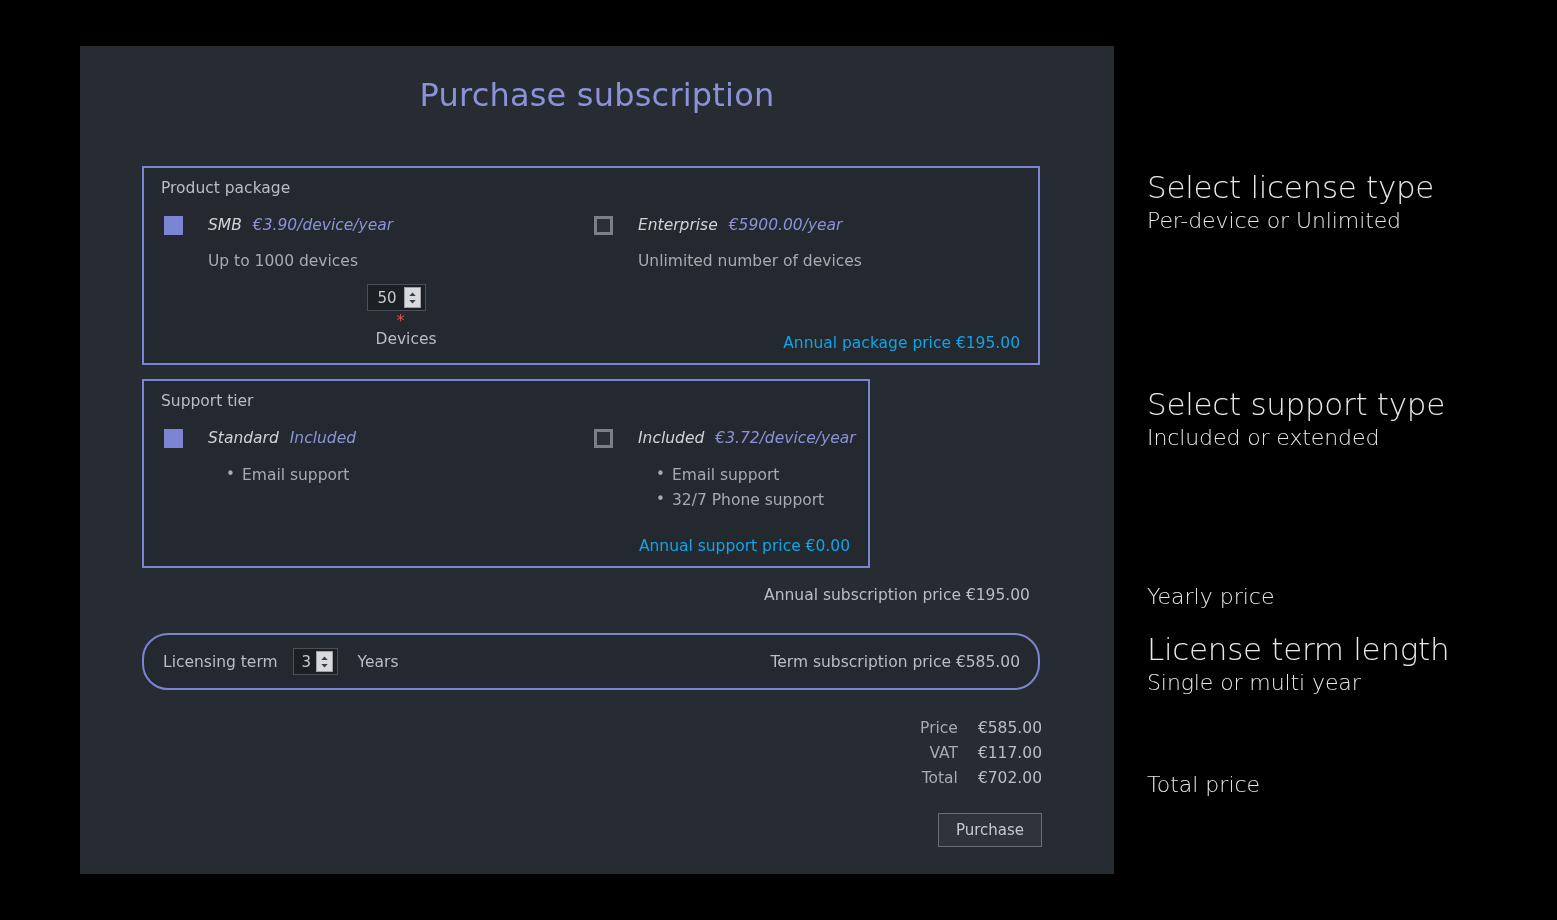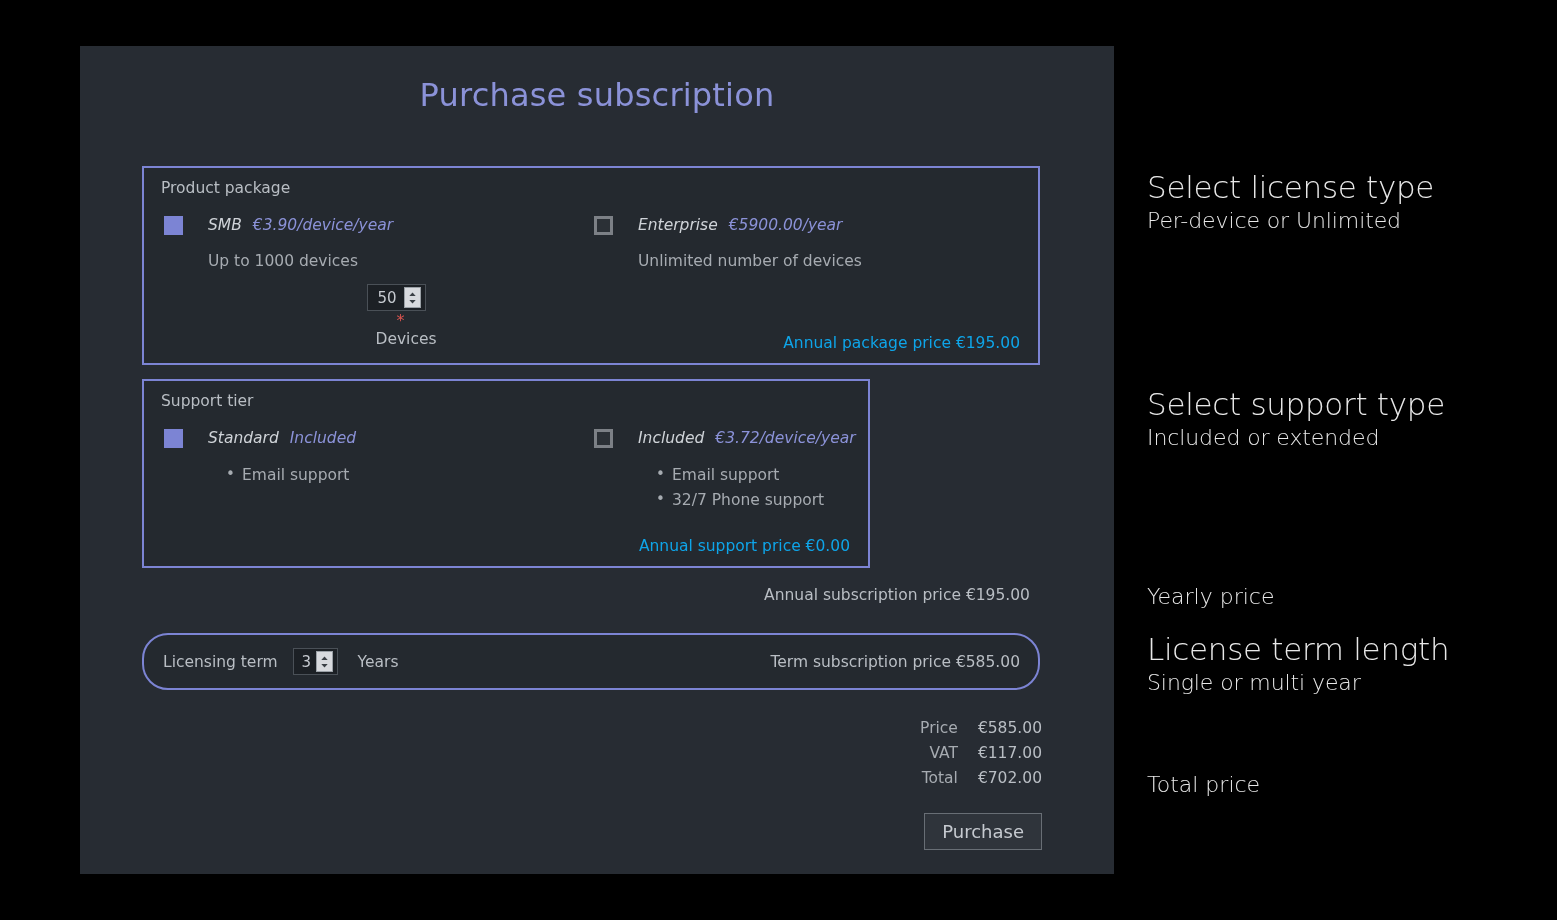--- a/index.html
+++ b/index.html
@@ -248,21 +248,21 @@
     min-width: 82px;
     text-align: left;
     padding-left: 20px;
   }
 
   #purchase-button {
     margin-top: 22px;
     background: #2f343b;
     border: 1px solid #686e75;
     color: #c6cad0;
-    font-size: 18px;
+    font-size: 15px;
     font-family: inherit;
     padding: 7px 17px;
     cursor: pointer;
     display: block;
     margin-left: auto;
   }
 
   
   #annotations {
     position: absolute;

